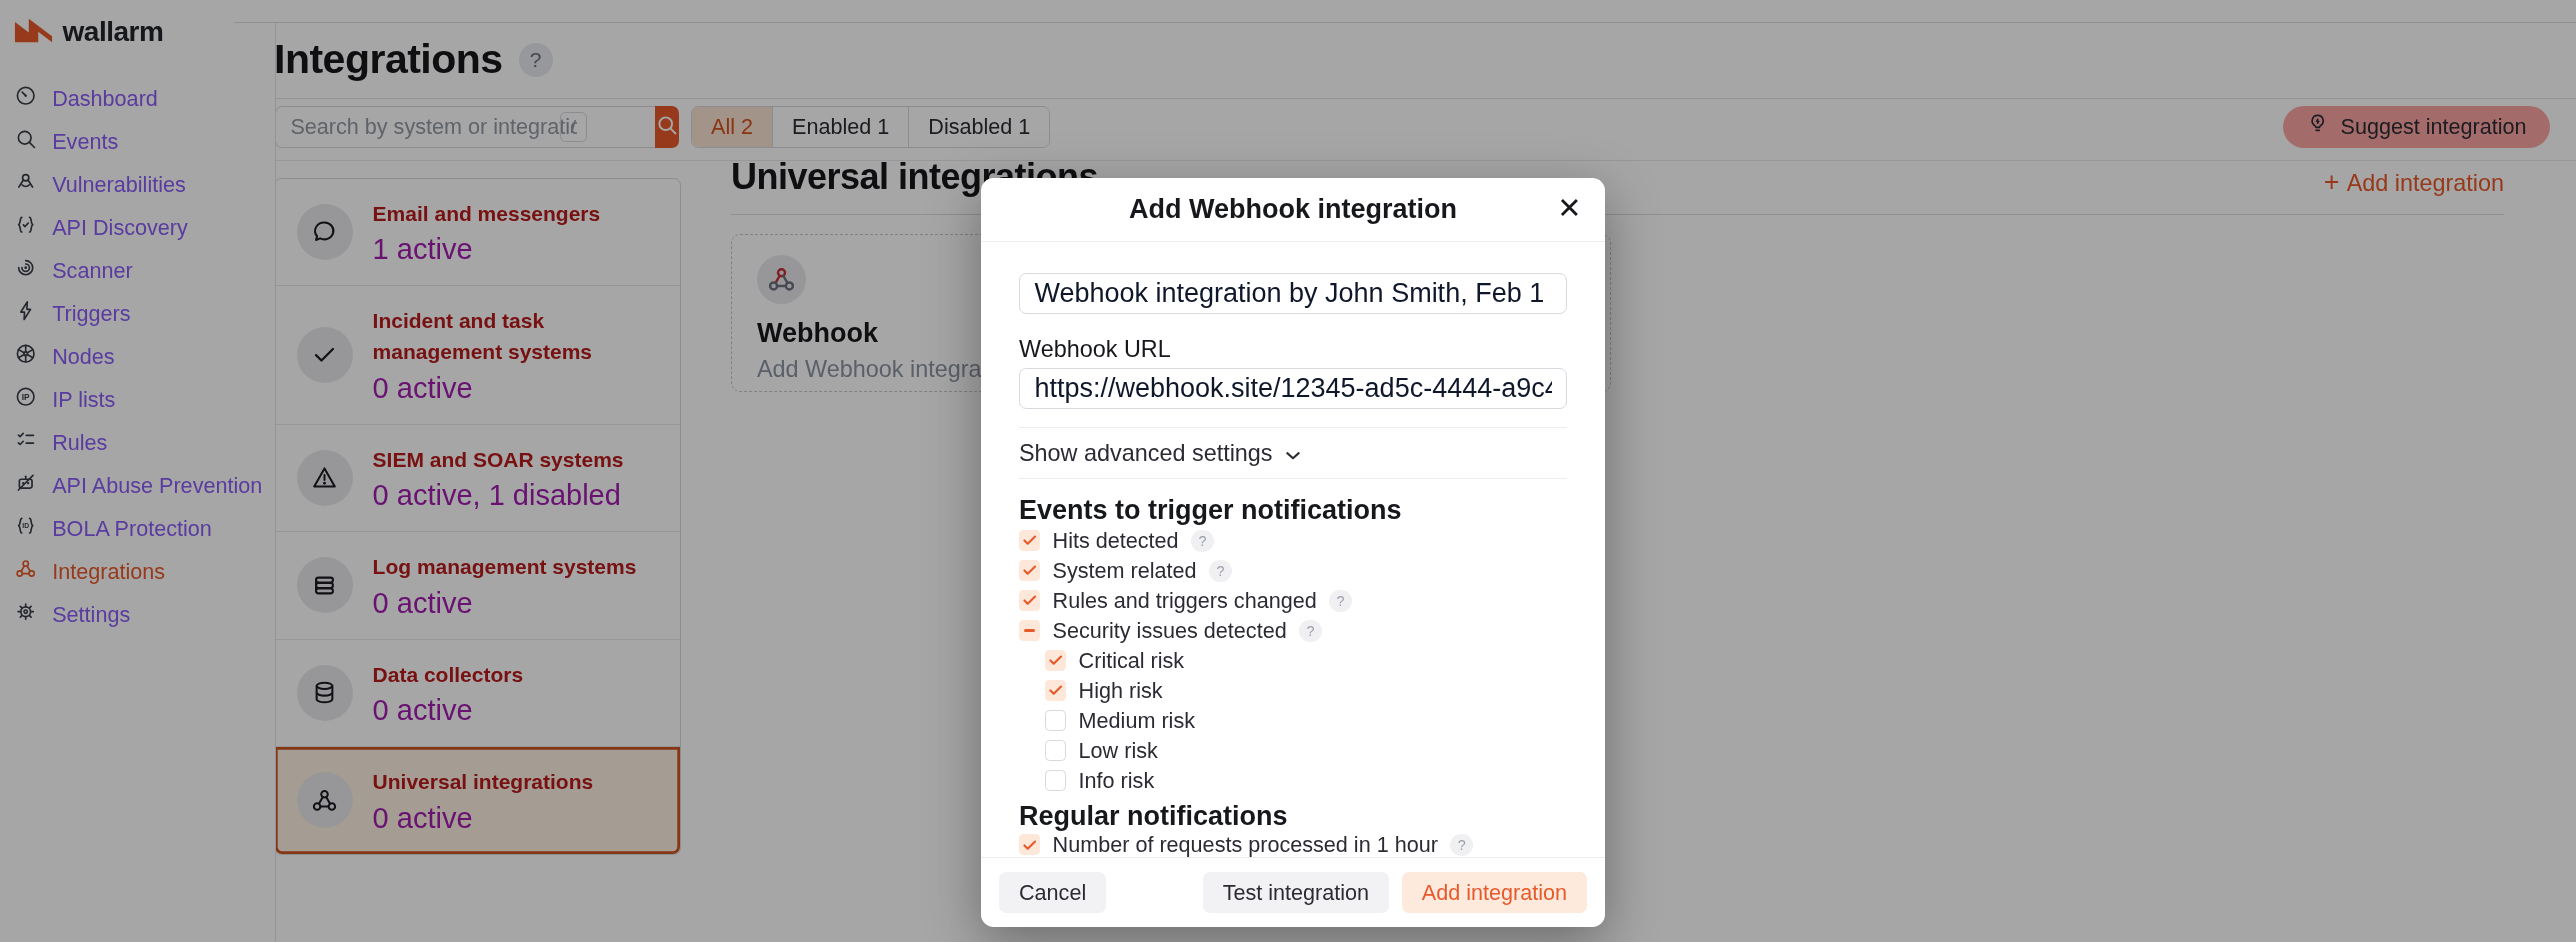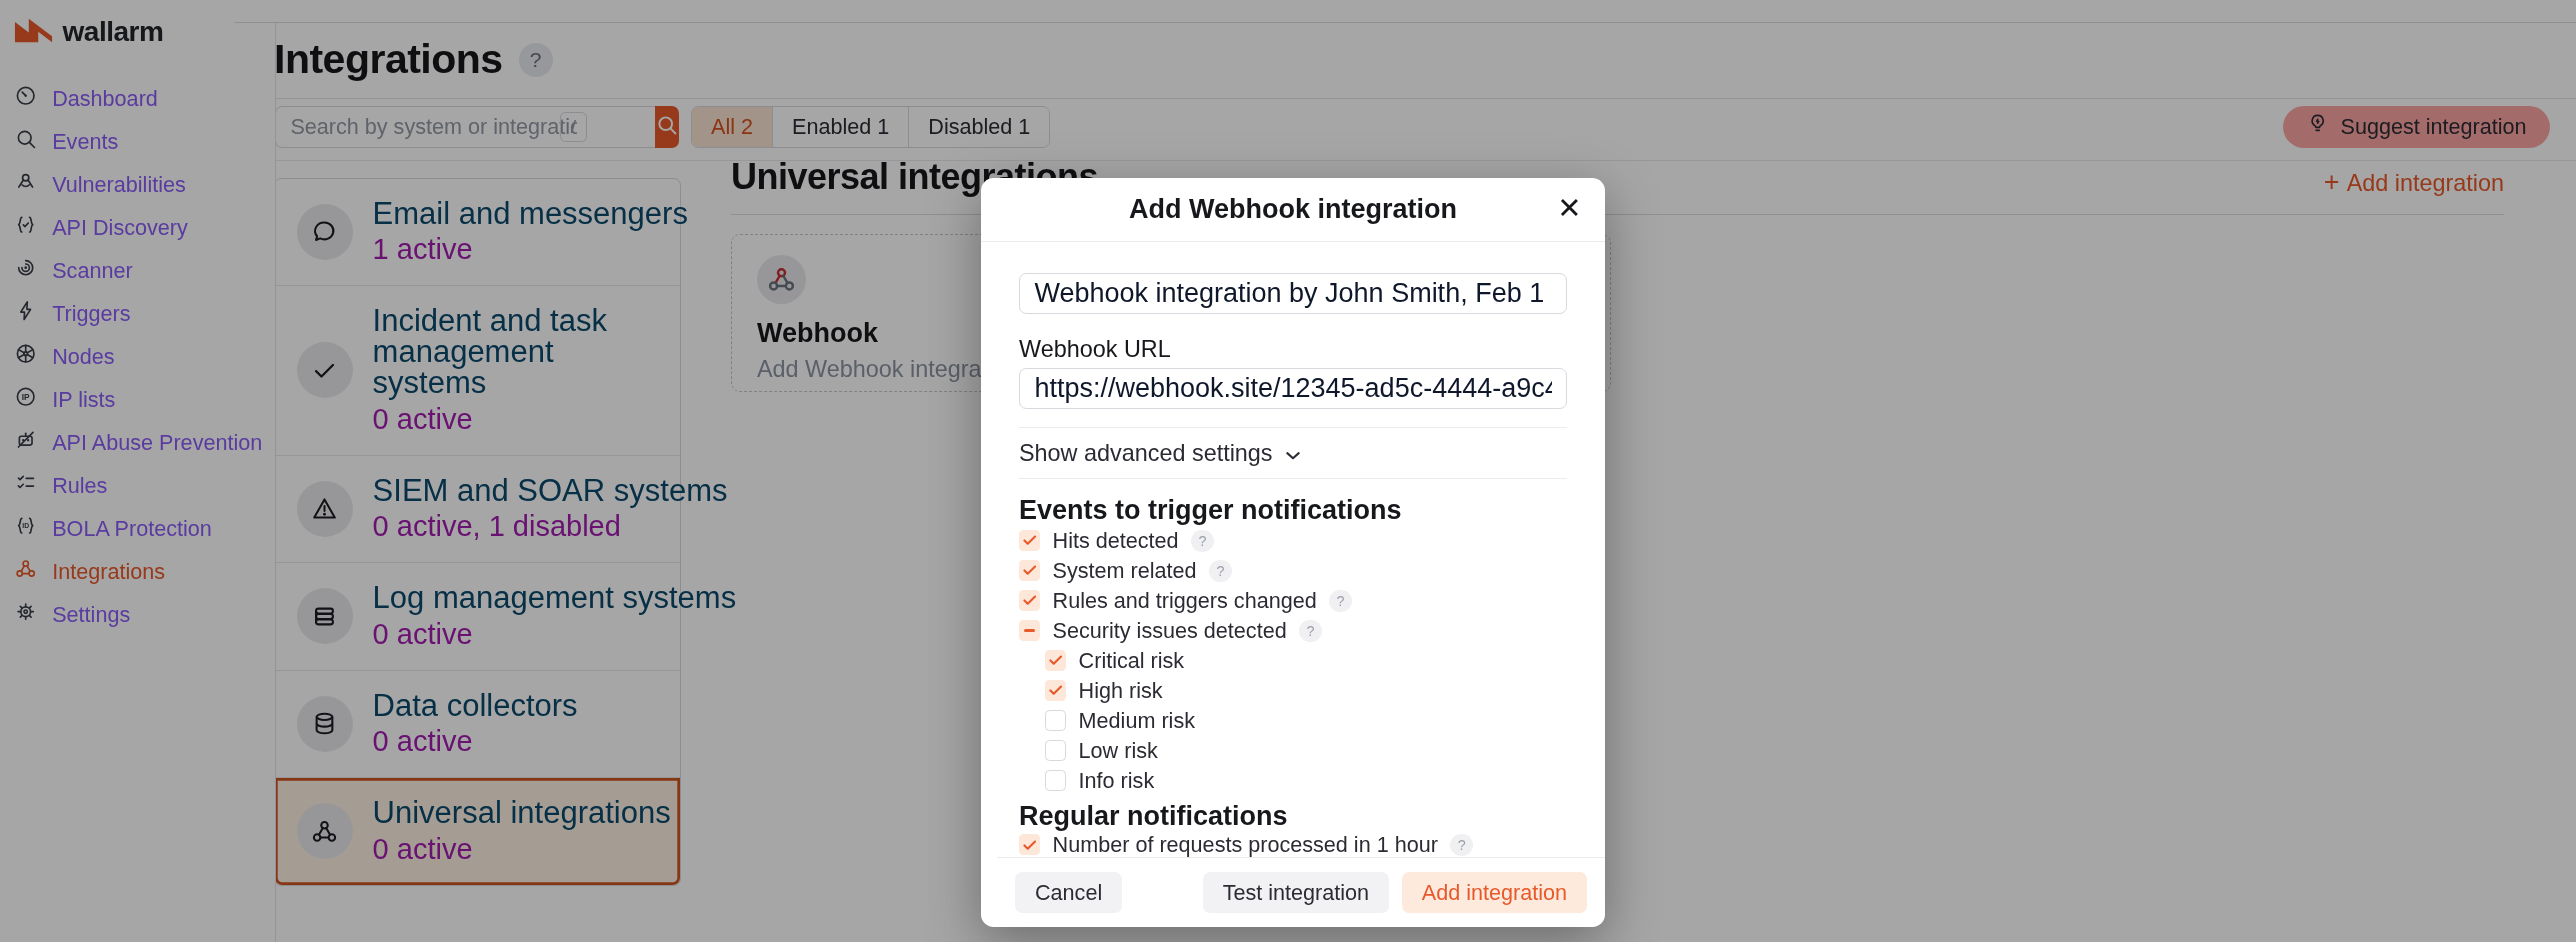--- a/index.html
+++ b/index.html
@@ -43,21 +43,21 @@
 
   
   .section-title { position:absolute; left:497px; top:133px; font-size:36px; font-weight:bold; color:#17181c; letter-spacing:-0.5px; }
   .section-div { position:absolute; left:497px; right:72px; top:191px; border-top:0.9px solid #dadce2; }
 
   
   .cat-panel { position:absolute; left:40px; top:155px; width:407px; background:#fff; border:0.9px solid #d7d9df; border-radius:7.2px; }
   .cat-item { display:flex; align-items:center; gap:20px; padding:19px 21.6px; border-bottom:0.9px solid #e6e7eb; cursor:pointer; }
   .cat-item:last-child { border-bottom:none; }
   .cat-icon { flex:0 0 56px; width:56px; height:56px; border-radius:50%; background:#e9e9ed; display:flex; align-items:center; justify-content:center; }
-  .cat-title { font-size:31px; font-weight:normal; color:#0c4a6e; white-space:nowrap; line-height:31px; }
+  .cat-title { font-size:21px; font-weight:bold; color:#b91c1c; white-space:nowrap; line-height:31px; }
   .cat-title.wrap { white-space:normal; max-width:288px; }
   .cat-status { font-size:29px; color:#a21caf; margin-top:4.5px; }
   .cat-item.selected { background:#fdf2e4; box-shadow:inset 0 0 0 2.7px #cf5420; border-radius:0 0 7.2px 7.2px; }
 
   
   .wh-card { position:absolute; left:497px; top:211px; width:880px; height:158px; border:1.8px dashed #c3c7d1; border-radius:9px; padding:20px 25px; cursor:pointer; background:#fff; }
   .wh-card .cat-icon { width:49px; height:49px; }
   .wh-title { font-size:27px; font-weight:bold; color:#17181c; margin-top:14.4px; }
   .wh-sub { font-size:23.4px; color:#8d93a1; margin-top:7.2px; }
 
@@ -77,21 +77,21 @@
   .m-h3 { margin-top:14.4px; font-size:27px; font-weight:bold; color:#17181c; line-height:32px; }
   .cb-row { display:flex; align-items:center; gap:12.6px; height:30px; cursor:pointer; }
   .cb-row.indent { margin-left:26px; }
   .cb { width:21px; height:21px; border-radius:4.5px; display:flex; align-items:center; justify-content:center; flex:0 0 auto; }
   .cb.checked, .cb.indeterminate { background:#fde7d9; }
   .cb.unchecked { background:#fff; border:0.9px solid #d7d9df; }
   .cb .dash { width:10.8px; height:2.7px; background:#e8592a; border-radius:1.8px; }
   .cb-label { font-size:21.6px; color:#2b2b33; }
   .help-badge { width:22.5px; height:22.5px; border-radius:50%; background:#f0f0f3; color:#9aa0ab; font-size:14.4px; display:flex; align-items:center; justify-content:center; cursor:pointer; }
   .m-h4 { margin-top:7.2px; font-size:27px; font-weight:bold; color:#17181c; line-height:27px; }
-  .modal-footer { position:absolute; left:0; right:0; bottom:0; height:70px; border-top:0.9px solid #ececf0; display:flex; align-items:center; padding:0 18px; gap:12.6px; border-radius:0 0 12.6px 12.6px;margin-left:16px; }
+  .modal-footer { position:absolute; left:0; right:0; bottom:0; height:70px; border-top:0.9px solid #ececf0; display:flex; align-items:center; padding:0 18px; gap:12.6px; border-radius:0 0 12.6px 12.6px; }
   .btn { height:41px; border:none; border-radius:7.2px; font-size:21.6px; padding:0 20px; cursor:pointer; font-family:"Liberation Sans",sans-serif; }
   .btn.gray { background:#f2f2f4; color:#2b2b33; }
   .btn.accent { background:#fdeadd; color:#e8592a; }
   .spacer { flex:1; }
 </style>
 </head>
 <body>
 
 <div class="app">
 
@@ -160,36 +160,36 @@
         <span>Nodes</span>
       </div>
       <div class="nav-item">
         <span><svg width="23.4" height="23.4" viewBox="0 0 24 24" fill="none" stroke="#383d46" stroke-width="1.7" style="font-size:24px">
               <circle cx="12" cy="12" r="8.5"></circle>
               <text x="12" y="15.4" text-anchor="middle" font-size="8.5" font-weight="bold" font-family="Liberation Sans, sans-serif" fill="#383d46" stroke="none">IP</text>
             </svg></span>
         <span>IP lists</span>
       </div>
       <div class="nav-item">
-        <span><svg width="23.4" height="23.4" viewBox="0 0 24 24" fill="none" stroke="#383d46" stroke-width="1.7" stroke-linecap="round">
-              <rect x="5.5" y="8.5" width="13" height="9" rx="2"></rect>
-              <path d="M12 8.5 V5.5"></path>
-              <path d="M9.5 12.5 h0.01 M14.5 12.5 h0.01" stroke-width="2.4"></path>
-              <path d="M4.5 19.5 L19.5 4.5"></path>
-            </svg></span>
-        <span>API Abuse Prevention</span>
-      </div>
-      <div class="nav-item">
         <span><svg width="23.4" height="23.4" viewBox="0 0 24 24" fill="none" stroke="#383d46" stroke-width="1.7" stroke-linecap="round" stroke-linejoin="round">
               <path d="M4.5 7.2 l1.7 1.7 L9.5 5.6"></path>
               <path d="M12.5 7.5 H20"></path>
               <path d="M4.5 15.2 l1.7 1.7 L9.5 13.6"></path>
               <path d="M12.5 15.5 H20"></path>
             </svg></span>
         <span>Rules</span>
+      </div>
+      <div class="nav-item">
+        <span><svg width="23.4" height="23.4" viewBox="0 0 24 24" fill="none" stroke="#383d46" stroke-width="1.7" stroke-linecap="round">
+              <rect x="5.5" y="8.5" width="13" height="9" rx="2"></rect>
+              <path d="M12 8.5 V5.5"></path>
+              <path d="M9.5 12.5 h0.01 M14.5 12.5 h0.01" stroke-width="2.4"></path>
+              <path d="M4.5 19.5 L19.5 4.5"></path>
+            </svg></span>
+        <span>API Abuse Prevention</span>
       </div>
       <div class="nav-item">
         <span><svg width="23.4" height="23.4" viewBox="0 0 24 24" fill="none" stroke="#383d46" stroke-width="1.7" stroke-linecap="round" stroke-linejoin="round" style="font-size:24px">
               <path d="M8 4.5 C5.8 4.5 7.2 10 4.8 12 C7.2 14 5.8 19.5 8 19.5"></path>
               <path d="M16 4.5 C18.2 4.5 16.8 10 19.2 12 C16.8 14 18.2 19.5 16 19.5"></path>
               <text x="12" y="14.6" text-anchor="middle" font-size="7" font-weight="bold" font-family="Liberation Sans, sans-serif" fill="#383d46" stroke="none">ID</text>
             </svg></span>
         <span>BOLA Protection</span>
       </div>
       <div class="nav-item active">

